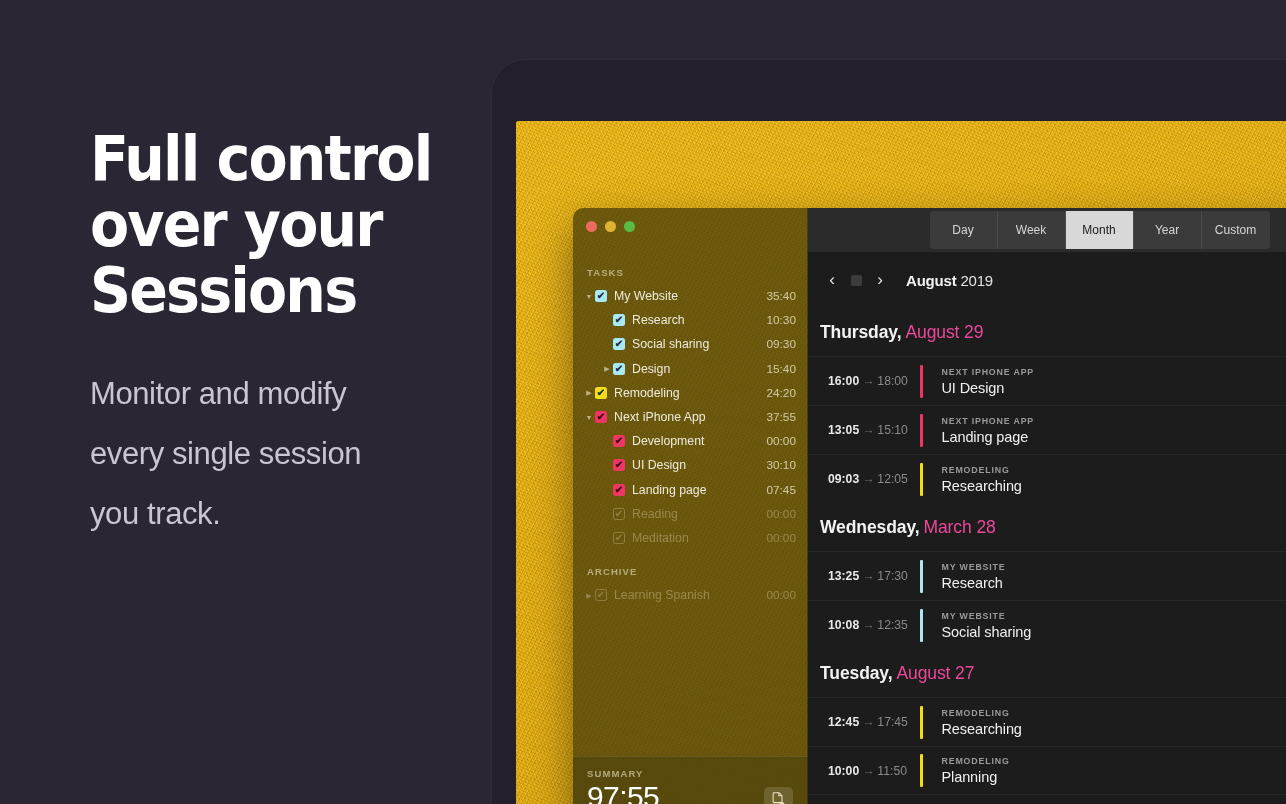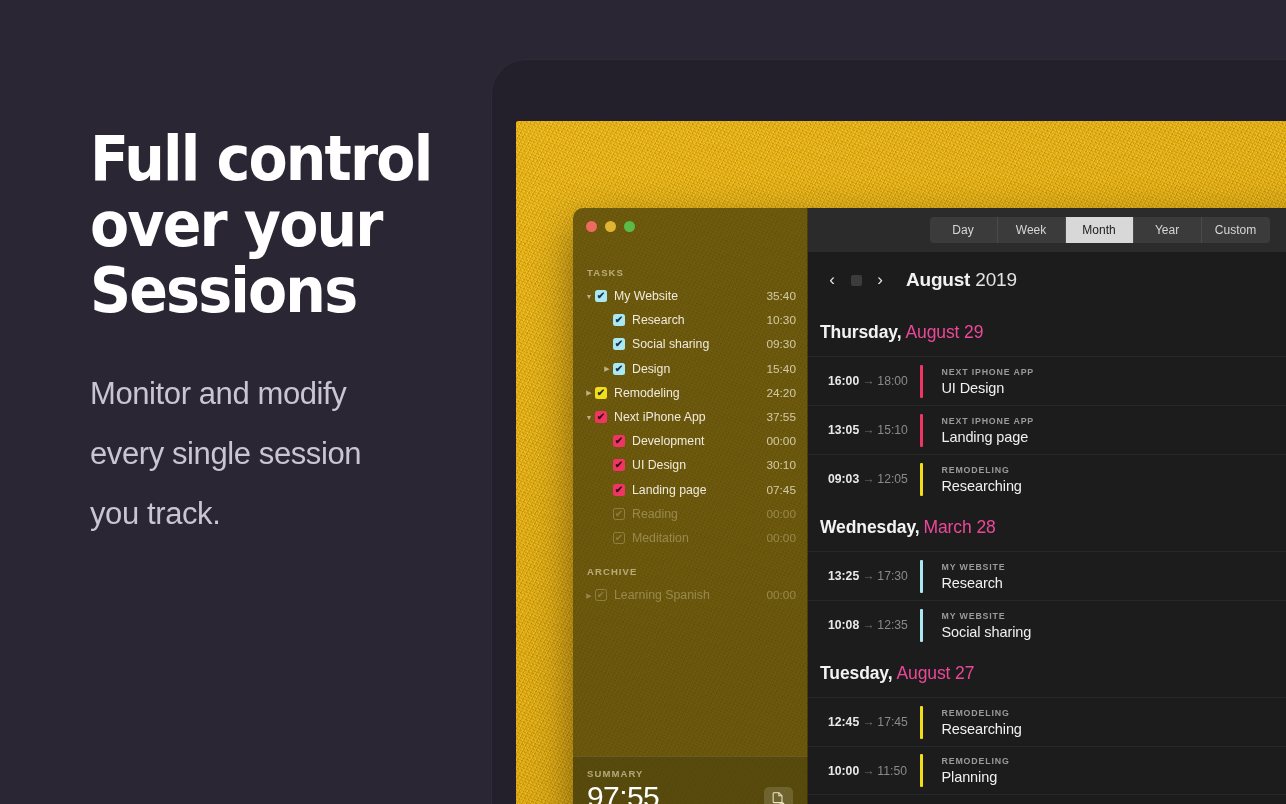--- a/index.html
+++ b/index.html
@@ -152,35 +152,35 @@
     display:flex; align-items:center; justify-content:center;
   }
 
   
   #content { flex:1 1 auto; background:#1c1c1c; position:relative; display:flex; flex-direction:column; }
   #toolbar {
     height:44px; flex:0 0 44px;
     background:#2b2b2b;
     display:flex; align-items:center; justify-content:center;
   }
-  .segmented { display:flex; height:26px; border-radius:4px; overflow:hidden; background:#3b3b3b; }
+  .segmented { display:flex; height:38px; border-radius:4px; overflow:hidden; background:#3b3b3b; }
   .seg {
     min-width:68px; padding:0 13px;
     display:flex; align-items:center; justify-content:center;
     font-size:12px; color:#d6d6d6;
     border-right:1px solid #4a4a4a;
   }
   .seg:last-child { border-right:none; }
   .seg.active { background:#d8d8d8; color:#1c1c1c; }
 
   #datebar { height:56px; flex:0 0 56px; display:flex; align-items:center; padding-left:12px; background:#1c1c1c; }
   .navbtn { width:24px; height:24px; display:flex; align-items:center; justify-content:center; color:#e6e6e6; font-size:17px; }
   .stopbtn { width:24px; height:24px; display:flex; align-items:center; justify-content:center; }
   .stop-sq { width:11px; height:11px; border-radius:2px; background:#3c3c3c; }
-  #month-title { margin-left:14px; font-size:19px; color:#f2f2f2; letter-spacing:-0.2px; }
+  #month-title { margin-left:14px; font-size:15px; color:#f2f2f2; letter-spacing:-0.2px; }
   #month-title b { font-weight:700; }
   #month-title span { font-weight:400; color:#e2e2e2; }
 
   #list { flex:1 1 auto; overflow:hidden; }
   .day-head {
     height:48px; display:flex; align-items:center;
     padding-left:12px; font-size:17.5px; color:#f2f2f2;
     letter-spacing:-0.1px;
   }
   .day-head b { font-weight:700; }

